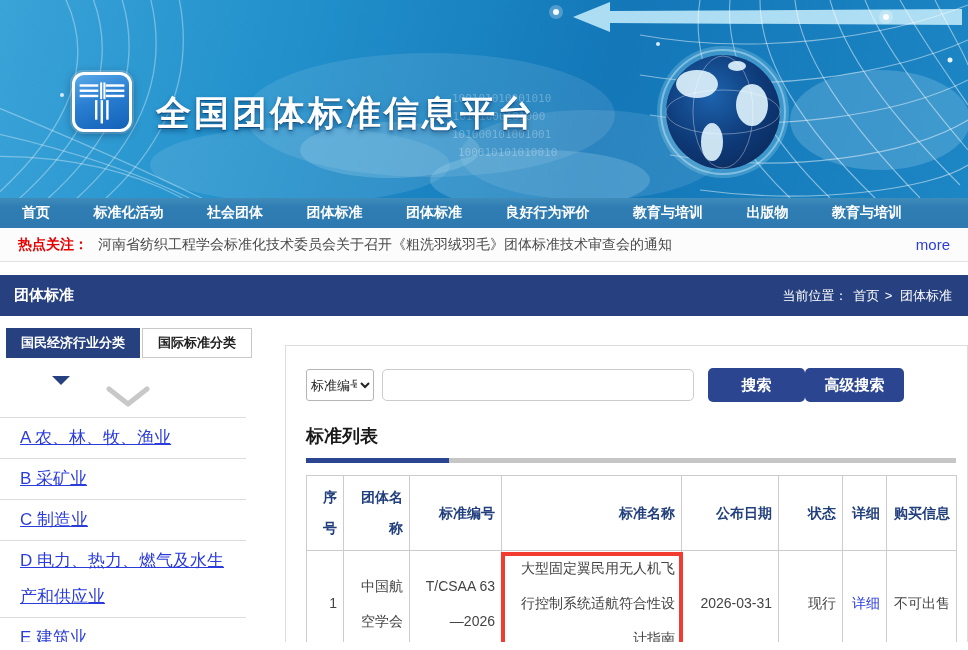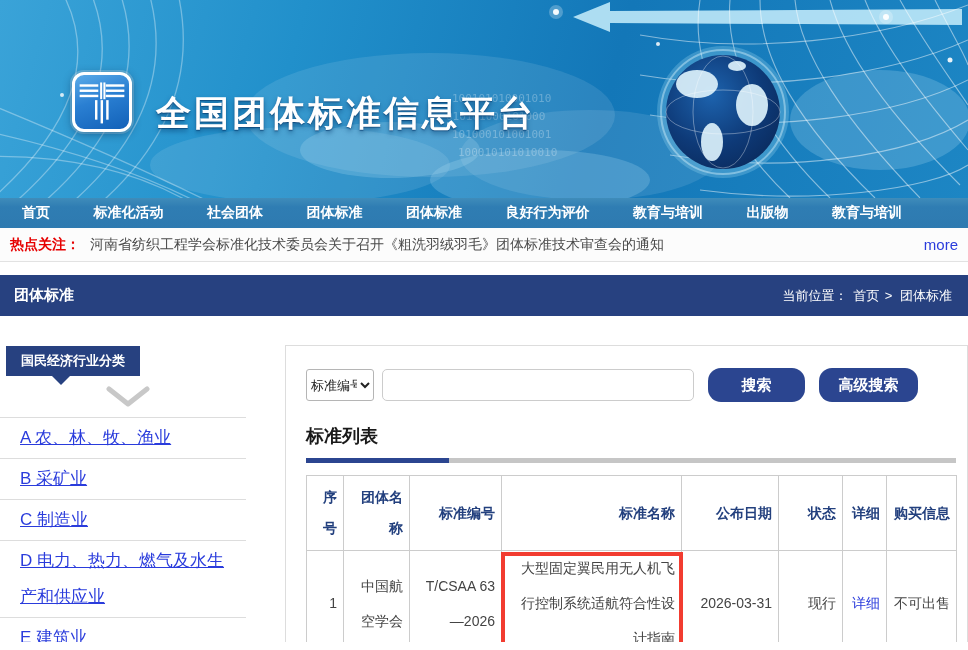--- a/index.html
+++ b/index.html
@@ -17,57 +17,57 @@
     text-shadow:0 3px 5px rgba(8,60,110,.6), 0 1px 1px rgba(8,60,110,.7); white-space:nowrap; }
 
   
   .navbar { position:absolute; left:0; top:198px; width:968px; height:30px;
     background:linear-gradient(180deg,#3f8cba 0%,#2f7db3 30%,#2e7ab0 100%);
     display:flex; align-items:center; justify-content:space-between; padding:0 66px 0 22px; }
   .navbar a { color:#fff; font-size:14px; font-weight:bold; text-decoration:none; white-space:nowrap; }
 
   
   .hotbar { position:absolute; left:0; top:228px; width:968px; height:34px; background:#fcfcfc;
-    border-bottom:1px solid #e2e2e2; display:flex; align-items:center; padding:0 10px; font-size:14px; }
+    border-bottom:1px solid #e2e2e2; display:flex; align-items:center; padding:0 18px; font-size:14px; }
   .hot-label { color:#e60000; font-weight:bold; margin-right:10px; white-space:nowrap; }
   .hot-link { color:#4a4a4a; text-decoration:none; flex:1 1 auto; white-space:nowrap; overflow:hidden; }
   .more-link { color:#2a3cdc; text-decoration:none; font-size:15px; margin-left:28px; }
 
   
   .sectionbar { position:absolute; left:0; top:275px; width:968px; height:41px; background:#274180;
     display:flex; align-items:center; justify-content:space-between; padding:0 14px; }
   .section-title { color:#fff; font-size:15px; font-weight:bold; }
   .breadcrumb { color:#fff; font-size:13px; }
   .breadcrumb a { color:#fff; text-decoration:none; }
   .breadcrumb span { margin:0 2px; }
 
   
-  .side-tabs { position:absolute; left:6px; top:346px; display:flex; }
+  .side-tabs { position:absolute; left:6px; top:328px; display:flex; }
   .tab { height:30px; line-height:28px; padding:0 15px; font-size:13px; font-weight:bold; cursor:pointer; }
   .tab.active { background:#274180; color:#fff; line-height:30px; border:none; }
   .tab.inactive { background:#fff; color:#222; border:1px solid #c9c9c9; margin-left:2px; }
   .tab-triangle { position:absolute; left:52px; top:376px; width:0; height:0;
     border-left:9px solid transparent; border-right:9px solid transparent; border-top:9px solid #274180; }
   .side-chevron { position:absolute; left:106px; top:386px; }
   .side-list { position:absolute; left:0; top:417px; width:246px; border-top:1px solid #ddd; list-style:none; }
   .side-list li { border-bottom:1px solid #ddd; padding:2px 6px 2px 20px; line-height:36px; }
   .side-list a { color:#2a3cdc; font-size:17px; text-decoration:underline; }
 
   
   .mainpanel { position:absolute; left:285px; top:345px; width:683px; height:330px;
     background:#fff; border:1px solid #ddd; padding:22px 14px 0 20px; }
   .search-row { display:flex; align-items:center; }
   .search-select { height:32px; width:68px; font-size:13px; color:#222; border:1px solid #b5b5b5; border-radius:3px;
     background:#fff; font-family:"Liberation Sans", sans-serif; }
   .search-input { height:32px; width:312px; margin-left:8px; border:1px solid #ccc; border-radius:5px; padding:0 10px;
     font-size:14px; outline:none; }
-  .btn { height:34px; border:none; border-radius:13px; background:#2b4590; color:#fff; font-size:15px; font-weight:bold;
+  .btn { height:34px; border:none; border-radius:5px; background:#2b4590; color:#fff; font-size:15px; font-weight:bold;
     cursor:pointer; font-family:"Liberation Sans", sans-serif; }
   .btn-search { width:97px; margin-left:14px; }
-  .btn-adv { width:99px; margin-left:14px; }
+  .btn-adv { width:99px; }
   .list-title { margin-top:22px; font-size:18px; font-weight:bold; color:#1a1a1a; }
   .title-underline { margin-top:10px; width:650px; height:5px; background:#c6c6c6; }
   .title-underline .accent { width:143px; height:5px; background:#2b4590; }
 
   
   .std-table { margin-top:12px; width:650px; border-collapse:collapse; table-layout:fixed; }
   .std-table th, .std-table td { border:1px solid #ccc; text-align:right; vertical-align:middle; padding:0 6px; }
   .std-table th { color:#23407e; font-size:14px; font-weight:bold; height:75px; line-height:2.2; }
   .std-table td { color:#444; font-size:14px; height:100px; line-height:2.5; }
   .detail-link { color:#2a3cdc; text-decoration:none; }
@@ -204,20 +204,21 @@
     <span class="breadcrumb">
       <span>当前位置：</span>
       <a href="#">首页</a>
       <span>&gt;</span>
       <span>团体标准</span>
     </span>
   </div>
 
   <div class="side-tabs">
     <div class="tab active">国民经济行业分类</div>
+    <div class="tab inactive">国际标准分类</div>
   </div>
   <div class="tab-triangle"></div>
   <svg class="side-chevron" width="44" height="22" viewBox="0 0 44 22">
     <polyline points="3,3 22,18 41,3" fill="none" stroke="#c8c8c8" stroke-width="5" stroke-linecap="round" stroke-linejoin="round"></polyline>
   </svg>
   <ul class="side-list">
     <li><a href="#">A 农、林、牧、渔业</a></li>
     <li><a href="#">B 采矿业</a></li>
     <li><a href="#">C 制造业</a></li>
     <li><a href="#">D 电力、热力、燃气及水生产和供应业</a></li>

